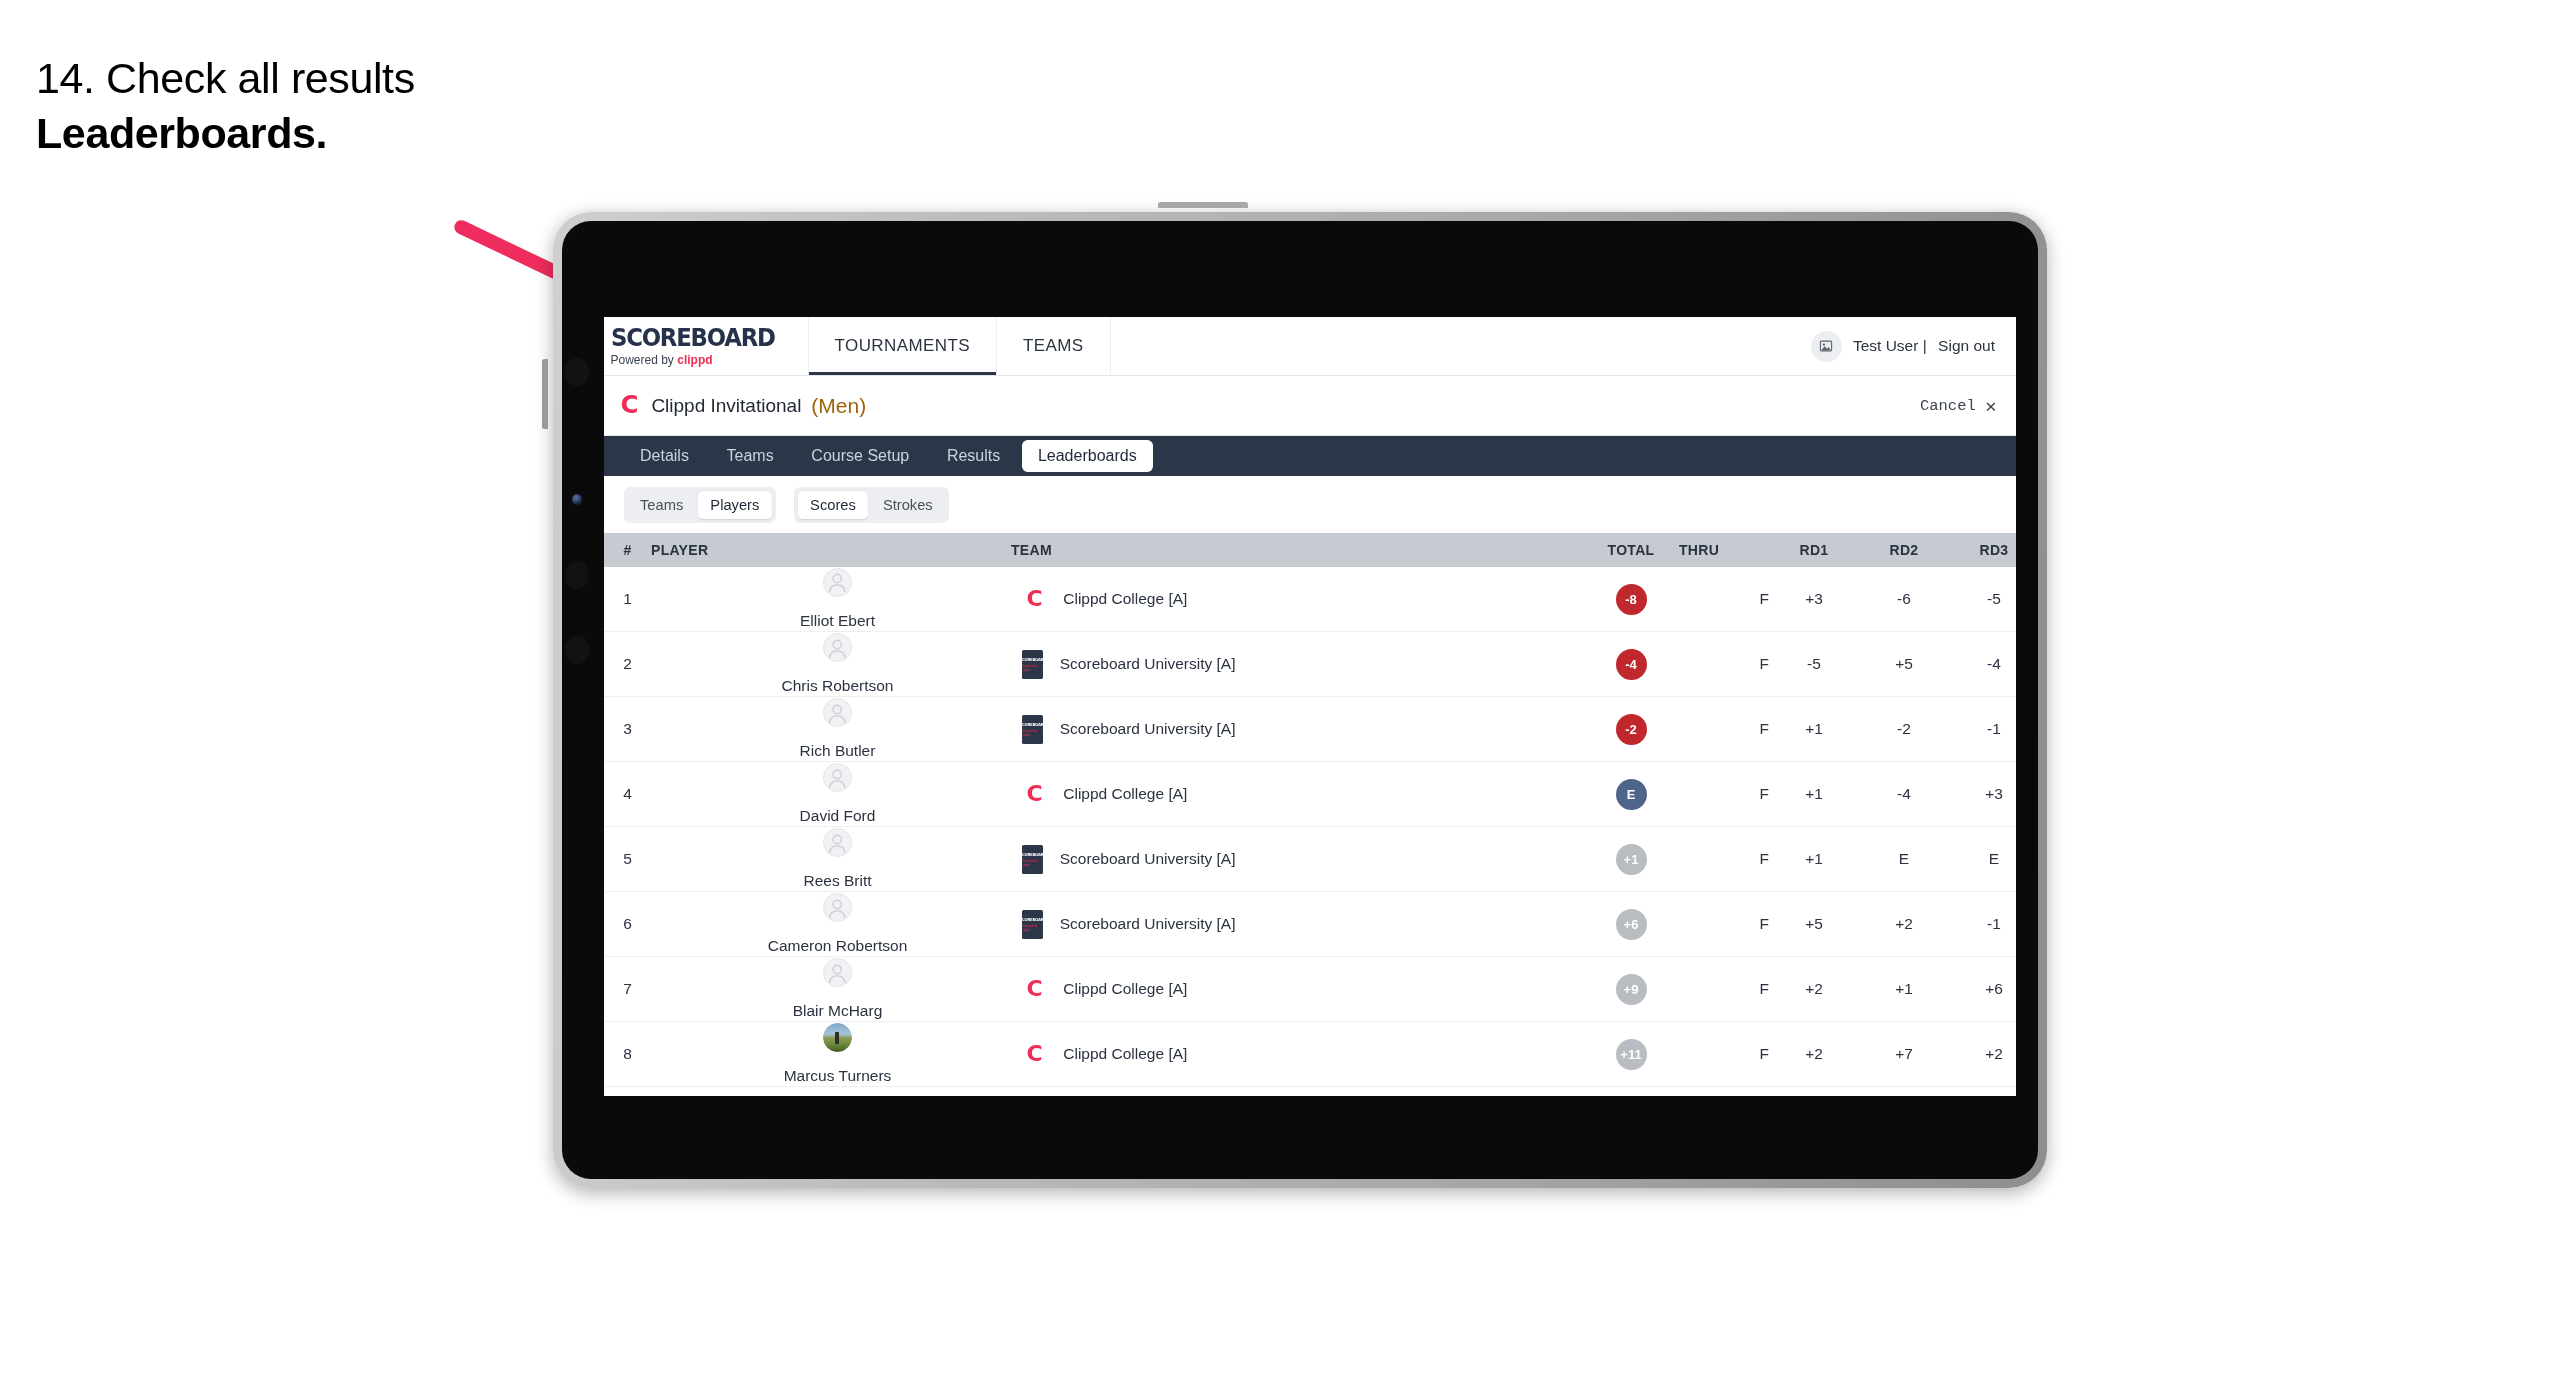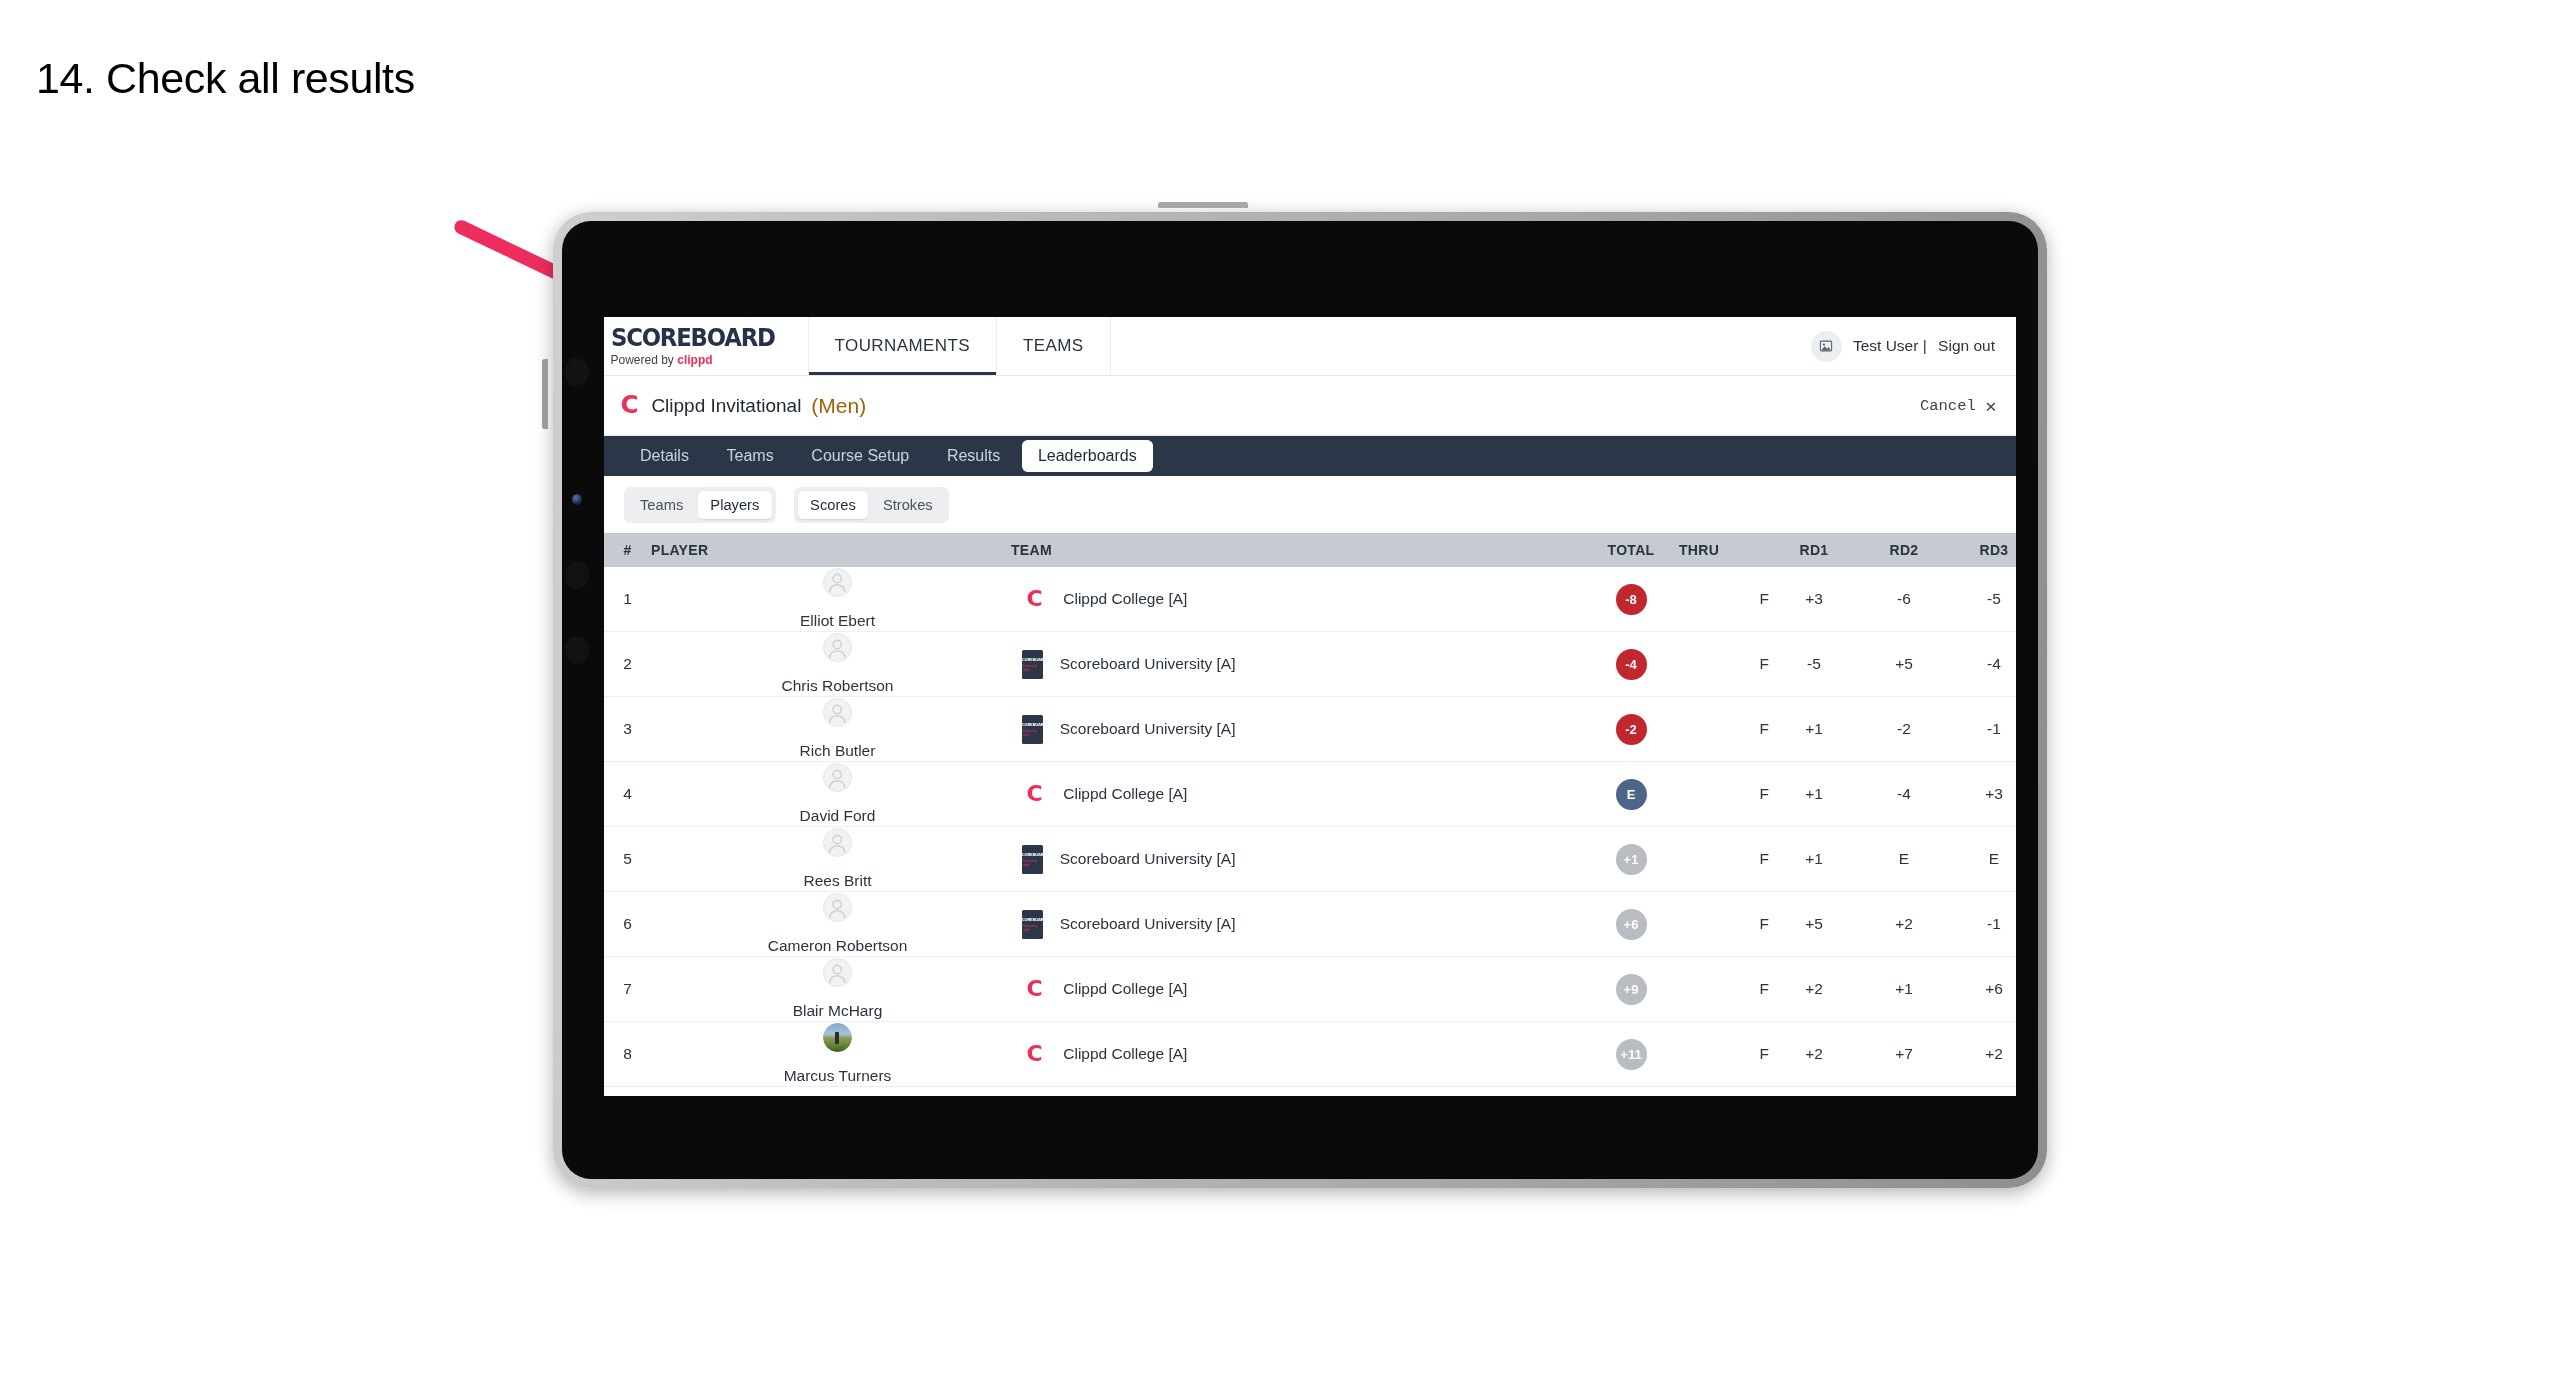--- a/index.html
+++ b/index.html
@@ -272,20 +272,21 @@
   .badge.blue { background: #4e6489; }
   .badge.gray { background: #b9bcc2; }
 </style>
 </head>
 <body>
 
 <div id="stage">
 
   <div id="caption">
     <div>14. Check all results</div>
+    <div class="bold">Leaderboards.</div>
   </div>
 
   <svg id="arrow" viewBox="0 0 740 390">
     <line x1="64" y1="38" x2="612" y2="300" stroke="#ee2d5e" stroke-width="17" stroke-linecap="round"></line>
     <polygon points="560,258 672,308 590,360" fill="#ee2d5e"></polygon>
   </svg>
 
   <div id="tablet">
     <div class="side-btn" style="top:147px;height:70px;"></div>
     <div class="top-btn" style="left:605px;width:90px;"></div>

